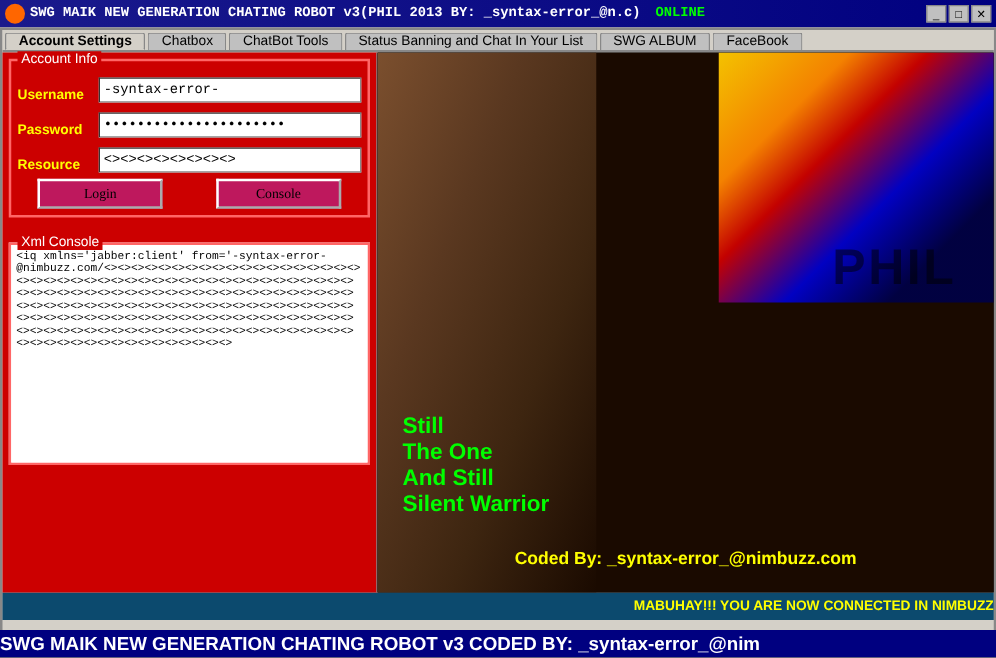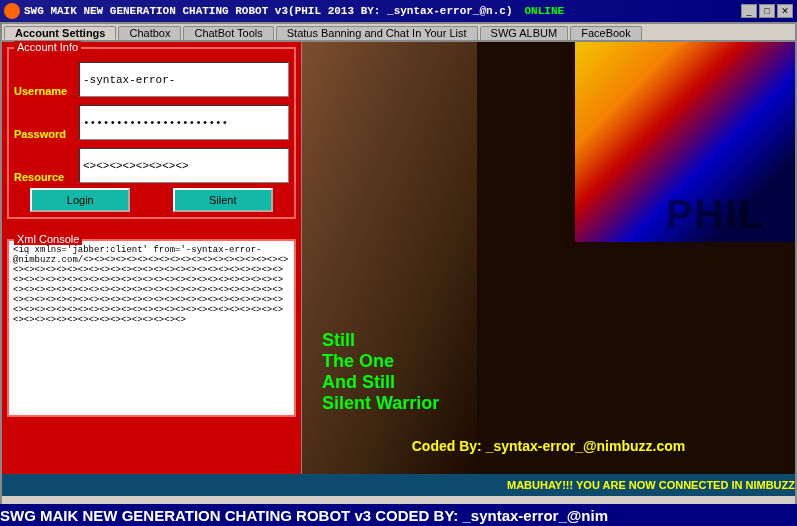--- a/index.html
+++ b/index.html
@@ -129,42 +129,42 @@
     }
     .form-label {
       color: #ffff00;
       width: 65px;
       font-size: 11px;
       font-family: Arial, sans-serif;
       font-weight: bold;
     }
     .form-input {
       flex: 1;
-      height: 35px;
+      height: 20px;
       background: white;
       border: 1px inset #888;
       font-size: 11px;
       padding: 1px 3px;
       font-family: 'Courier New', monospace;
     }
 
     .button-row {
       display: flex;
       gap: 10px;
       margin-top: 5px;
       justify-content: space-around;
     }
     .action-btn {
       width: 100px;
       height: 24px;
-      background: #14b8a6;
+      background: #be185d;
       border: 2px outset #fff;
       cursor: pointer;
       font-size: 11px;
-      font-family: Liberation Sans, sans-serif;
+      font-family: Liberation Serif, serif;
       display: flex;
       align-items: center;
       justify-content: center;
     }
 
     
     .xml-console-box {
       border: 2px solid #ff6666;
       background: white;
       position: relative;
@@ -325,21 +325,21 @@
           <input class="form-input" type="password" value="••••••••••••••••••••••" style="">
         </div>
 
         <div class="form-row">
           <span class="form-label">Resource</span>
           <input class="form-input" type="text" value="&lt;&gt;&lt;&gt;&lt;&gt;&lt;&gt;&lt;&gt;&lt;&gt;&lt;&gt;&lt;&gt;" style="">
         </div>
 
         <div class="button-row">
           <button class="action-btn">Login</button>
-          <button class="action-btn">Silent</button>
+          <button class="action-btn">Console</button>
         </div>
       </div>
 
       <div style="position:relative; margin-top:5px;">
         <div class="xml-console-box">
           <span class="xml-console-title">Xml Console</span>
           <textarea class="xml-console-content" readonly="" style="">&lt;iq xmlns='jabber:client' from='-syntax-error-@nimbuzz.com/&lt;&gt;&lt;&gt;&lt;&gt;&lt;&gt;&lt;&gt;&lt;&gt;&lt;&gt;&lt;&gt;&lt;&gt;&lt;&gt;&lt;&gt;&lt;&gt;&lt;&gt;&lt;&gt;&lt;&gt;&lt;&gt;&lt;&gt;&lt;&gt;&lt;&gt;&lt;&gt;&lt;&gt;&lt;&gt;&lt;&gt;&lt;&gt;&lt;&gt;&lt;&gt;&lt;&gt;&lt;&gt;&lt;&gt;&lt;&gt;&lt;&gt;&lt;&gt;&lt;&gt;&lt;&gt;&lt;&gt;&lt;&gt;&lt;&gt;&lt;&gt;&lt;&gt;&lt;&gt;&lt;&gt;&lt;&gt;&lt;&gt;&lt;&gt;&lt;&gt;&lt;&gt;&lt;&gt;&lt;&gt;&lt;&gt;&lt;&gt;&lt;&gt;&lt;&gt;&lt;&gt;&lt;&gt;&lt;&gt;&lt;&gt;&lt;&gt;&lt;&gt;&lt;&gt;&lt;&gt;&lt;&gt;&lt;&gt;&lt;&gt;&lt;&gt;&lt;&gt;&lt;&gt;&lt;&gt;&lt;&gt;&lt;&gt;&lt;&gt;&lt;&gt;&lt;&gt;&lt;&gt;&lt;&gt;&lt;&gt;&lt;&gt;&lt;&gt;&lt;&gt;&lt;&gt;&lt;&gt;&lt;&gt;&lt;&gt;&lt;&gt;&lt;&gt;&lt;&gt;&lt;&gt;&lt;&gt;&lt;&gt;&lt;&gt;&lt;&gt;&lt;&gt;&lt;&gt;&lt;&gt;&lt;&gt;&lt;&gt;&lt;&gt;&lt;&gt;&lt;&gt;&lt;&gt;&lt;&gt;&lt;&gt;&lt;&gt;&lt;&gt;&lt;&gt;&lt;&gt;&lt;&gt;&lt;&gt;&lt;&gt;&lt;&gt;&lt;&gt;&lt;&gt;&lt;&gt;&lt;&gt;&lt;&gt;&lt;&gt;&lt;&gt;&lt;&gt;&lt;&gt;&lt;&gt;&lt;&gt;&lt;&gt;&lt;&gt;&lt;&gt;&lt;&gt;&lt;&gt;&lt;&gt;&lt;&gt;&lt;&gt;&lt;&gt;&lt;&gt;&lt;&gt;&lt;&gt;&lt;&gt;&lt;&gt;&lt;&gt;&lt;&gt;&lt;&gt;&lt;&gt;&lt;&gt;&lt;&gt;&lt;&gt;&lt;&gt;&lt;&gt;&lt;&gt;&lt;&gt;&lt;&gt;&lt;&gt;&lt;&gt;&lt;&gt;&lt;&gt;&lt;&gt;&lt;&gt;&lt;&gt;&lt;&gt;&lt;&gt;&lt;&gt;&lt;&gt;&lt;&gt;&lt;&gt;&lt;&gt;</textarea>
         </div>
       </div>
 

